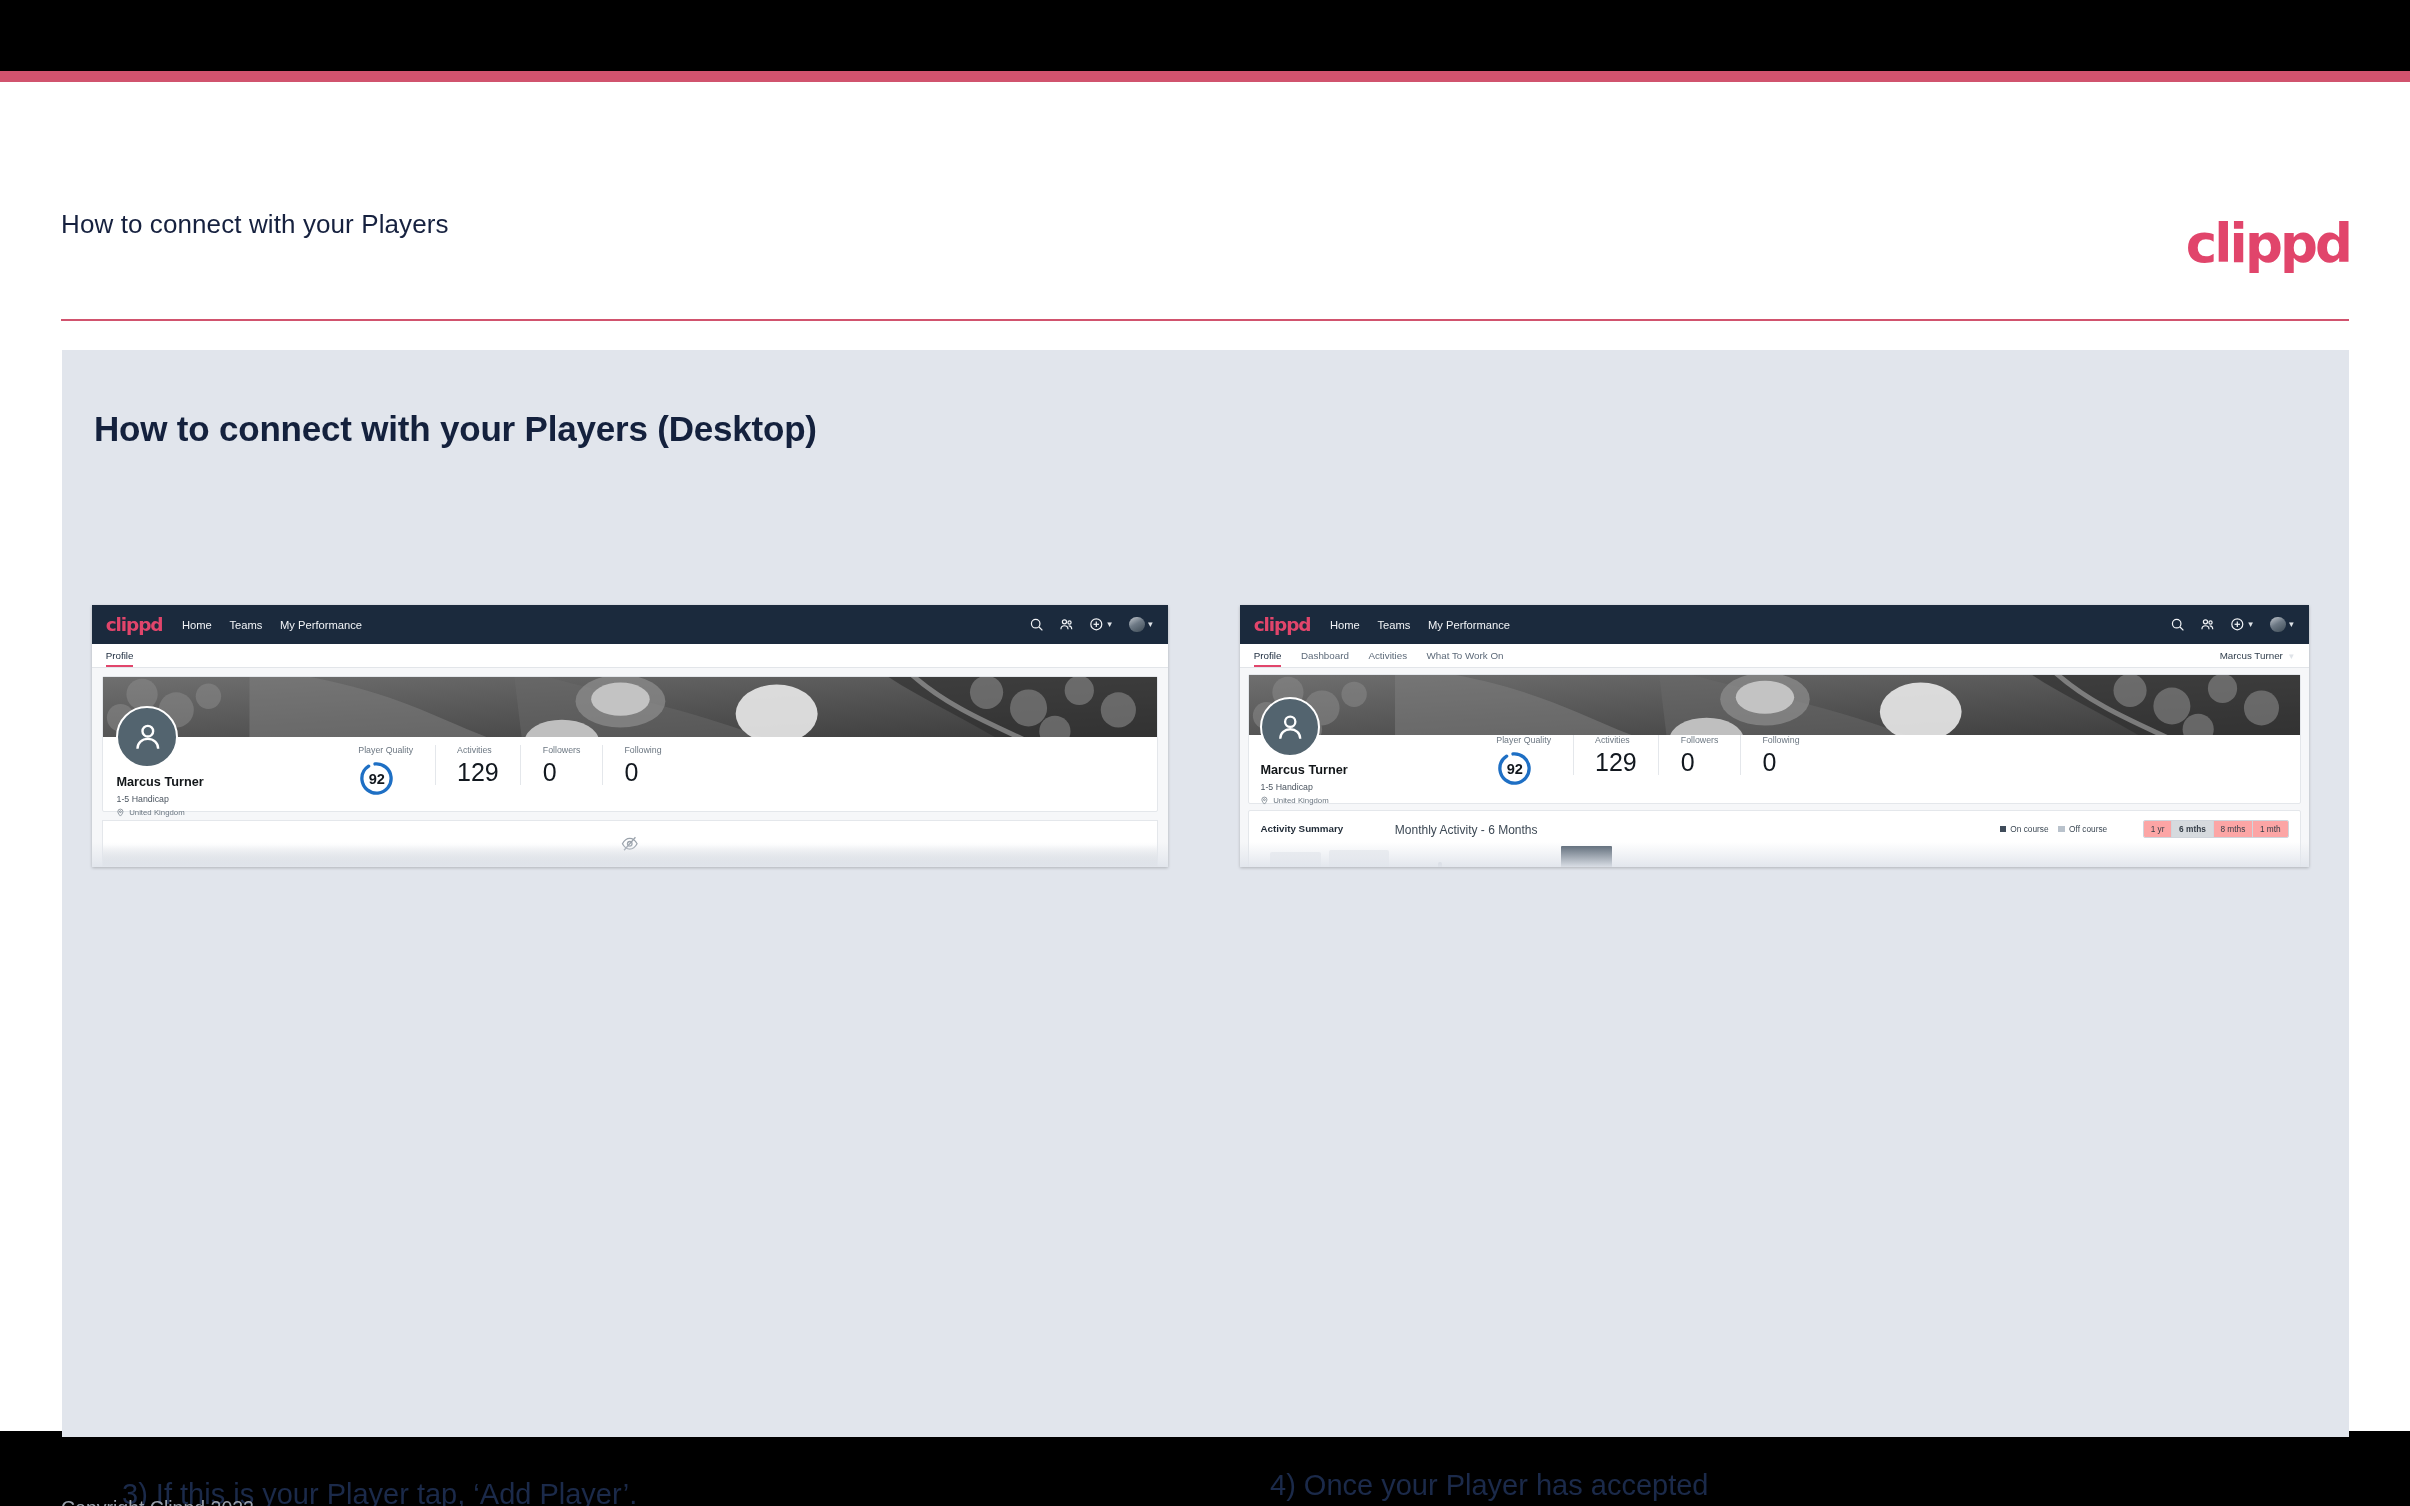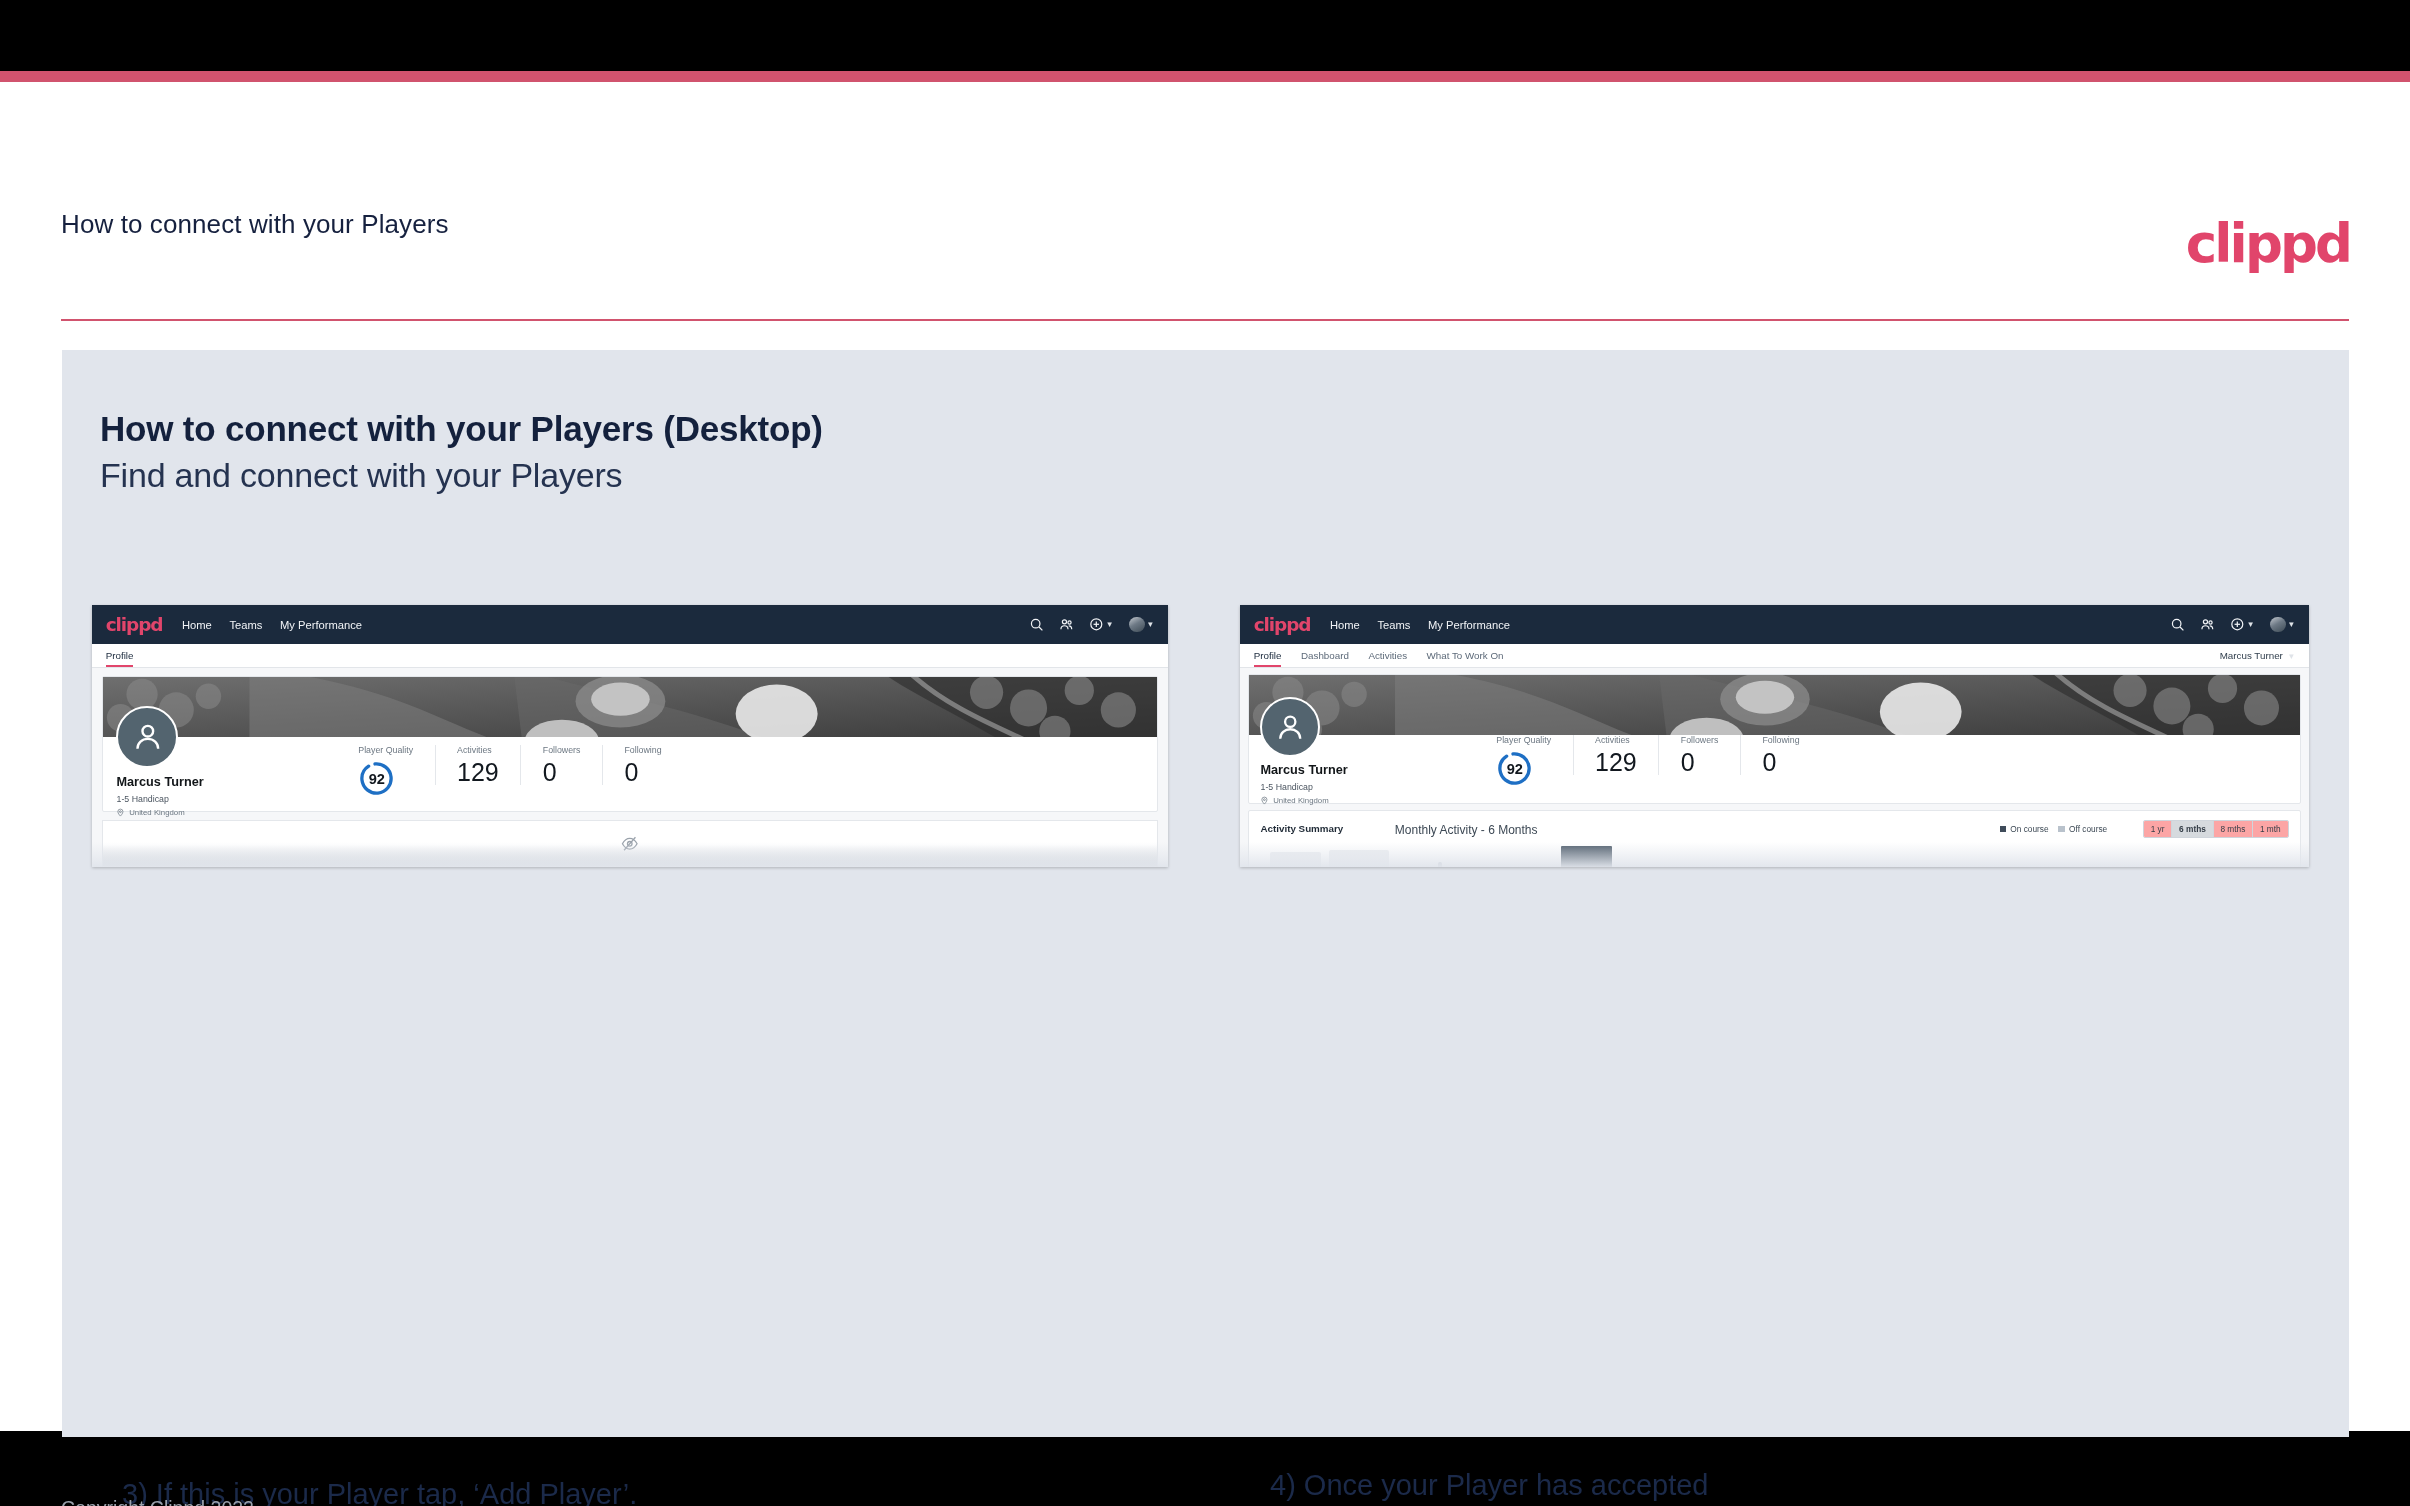--- a/index.html
+++ b/index.html
@@ -27,21 +27,21 @@
   .header-rule {
     position:absolute; left:61px; top:237px; width:2288px; height:2px; background:#d1536e;
   }
 
   
   .panel {
     position:absolute; left:62px; top:268px; width:2287px; height:1087px;
     background:#e1e5ec;
   }
   .panel-h1 {
-    position:absolute; left:38px; top:59px;
+    position:absolute; left:32px; top:59px;
     font-size:35px; font-weight:700; color:#14213d; letter-spacing:-0.2px;
   }
   .panel-h2 {
     position:absolute; left:38px; top:106px;
     font-size:34px; font-weight:400; color:#253350; letter-spacing:-0.2px;
   }
 
   
   .shot {
     position:absolute; top:255px; height:262px;
@@ -187,21 +187,20 @@
 
 <div class="slide">
 
   <div class="deck-title">How to connect with your Players</div>
   <div class="brand-logo">clippd</div>
   <div class="header-rule"></div>
 
   <div class="panel">
 
     <div class="panel-h1">How to connect with your Players (Desktop)</div>
-    <div class="panel-h2">Find and connect with your Players</div>
 
     <div class="shot shot-left">
 
       <div class="appnav">
         <span class="appnav-logo">clippd</span>
         <span class="appnav-link">Home</span>
         <span class="appnav-link">Teams</span>
         <span class="appnav-link">My Performance</span>
         <span class="appnav-icons">
           <span class="icon-wrap">

